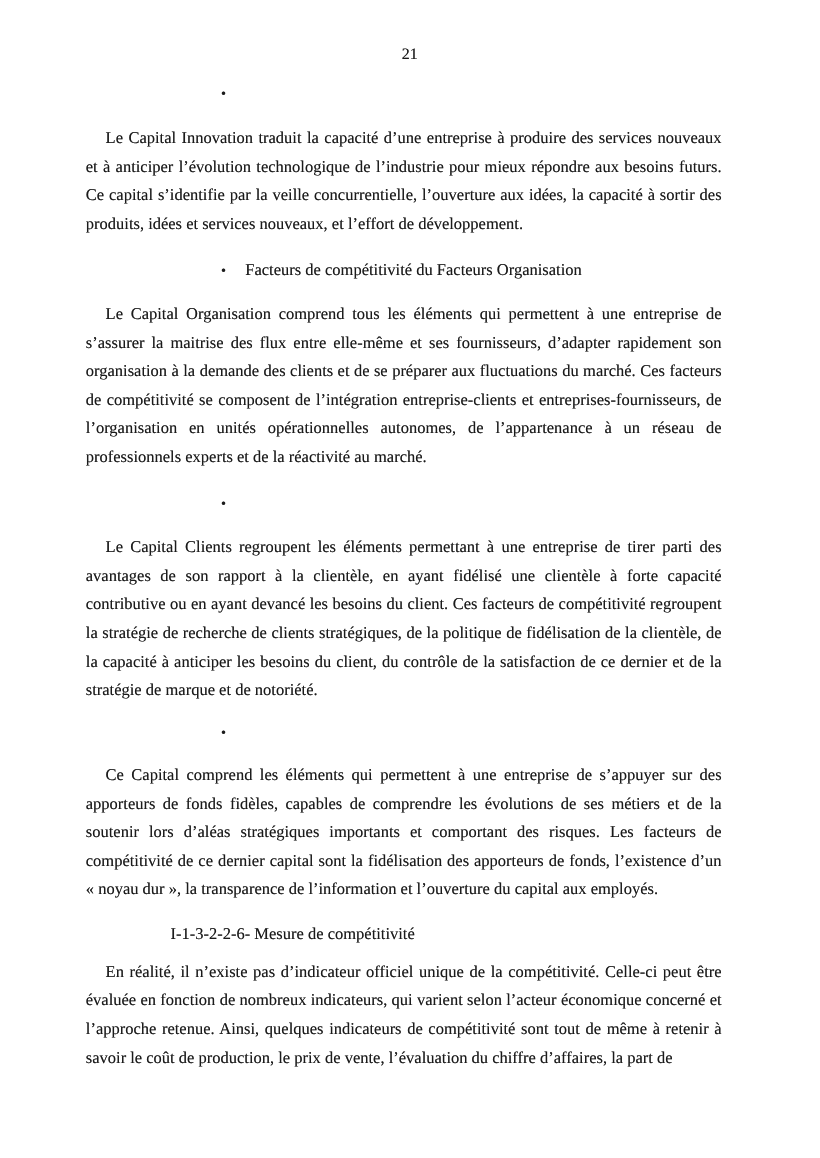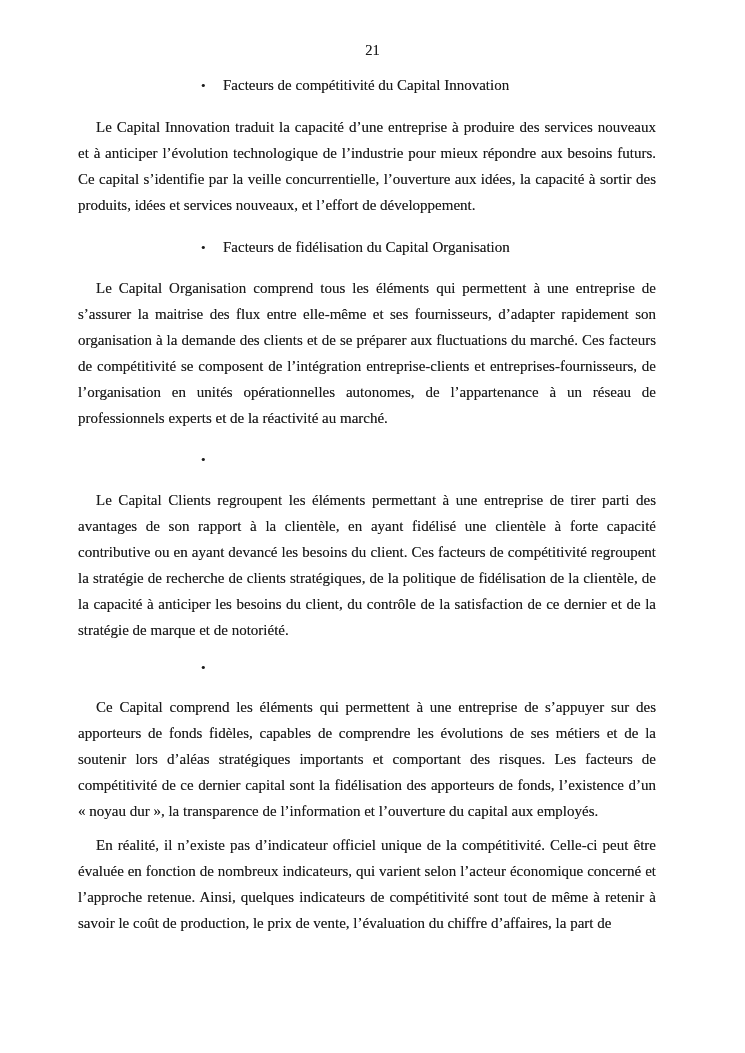--- a/index.html
+++ b/index.html
@@ -55,41 +55,41 @@
 <body>
 
 <div class="page">
 
   <div class="page-number">21</div>
 
   <div class="content">
 
     <div class="bullet-heading" style="margin-top:9px">
       <span class="bullet-glyph">•</span>
-      <span>Facteurs de compétitivité du Capital Innovation</span>
     </div>
 
     <p class="para" style="margin-top:15px">Le Capital Innovation traduit la capacité d’une entreprise à produire des services nouveaux et à anticiper l’évolution technologique de l’industrie pour mieux répondre aux besoins futurs. Ce capital s’identifie par la veille concurrentielle, l’ouverture aux idées, la capacité à sortir des produits, idées et services nouveaux, et l’effort de développement.</p>
 
     <div class="bullet-heading" style="margin-top:16px">
       <span class="bullet-glyph">•</span>
-      <span>Facteurs de fidélisation du Capital Organisation</span>
+      <span>Facteurs de compétitivité du Facteurs Organisation</span>
     </div>
 
     <p class="para" style="margin-top:14px">Le Capital Organisation comprend tous les éléments qui permettent à une entreprise de s’assurer la maitrise des flux entre elle-même et ses fournisseurs, d’adapter rapidement son organisation à la demande des clients et de se préparer aux fluctuations du marché.  Ces facteurs de compétitivité se composent de l’intégration entreprise-clients et entreprises-fournisseurs, de l’organisation en unités opérationnelles autonomes, de l’appartenance à un réseau de professionnels experts et de la réactivité au marché.</p>
 
     <div class="bullet-heading" style="margin-top:16px">
       <span class="bullet-glyph">•</span>
     </div>
 
     <p class="para" style="margin-top:14px">Le Capital Clients regroupent les éléments permettant à une entreprise de tirer parti des avantages de son rapport à la clientèle, en ayant fidélisé une clientèle à forte capacité contributive ou en ayant devancé les besoins du client. Ces facteurs de compétitivité regroupent la stratégie de recherche de clients stratégiques, de la politique de fidélisation de la clientèle, de la capacité à anticiper les besoins du client, du contrôle de la satisfaction de ce dernier et de la stratégie de marque et de notoriété.</p>
 
     <div class="bullet-heading" style="margin-top:12px">
       <span class="bullet-glyph">•</span>
     </div>
 
     <p class="para" style="margin-top:13px">Ce Capital comprend les éléments qui permettent à une entreprise de s’appuyer sur des apporteurs de fonds fidèles, capables de comprendre les évolutions de ses métiers et de la soutenir lors d’aléas stratégiques importants et comportant des risques. Les facteurs de compétitivité de ce dernier capital sont la fidélisation des apporteurs de fonds, l’existence d’un « noyau dur », la transparence de l’information et l’ouverture du capital aux employés.</p>
 
+    <div class="sub-heading">I-1-3-2-2-6- Mesure de compétitivité</div>
 
     <p class="para" style="margin-top:8px">En réalité, il n’existe pas d’indicateur officiel unique de la compétitivité. Celle-ci peut être évaluée en fonction de nombreux indicateurs, qui varient selon l’acteur économique concerné et l’approche retenue. Ainsi, quelques indicateurs de compétitivité sont tout de même à retenir à savoir le coût de production, le prix de vente, l’évaluation du chiffre d’affaires, la part de</p>
 
   </div>
 </div>
 
 </body></html>

